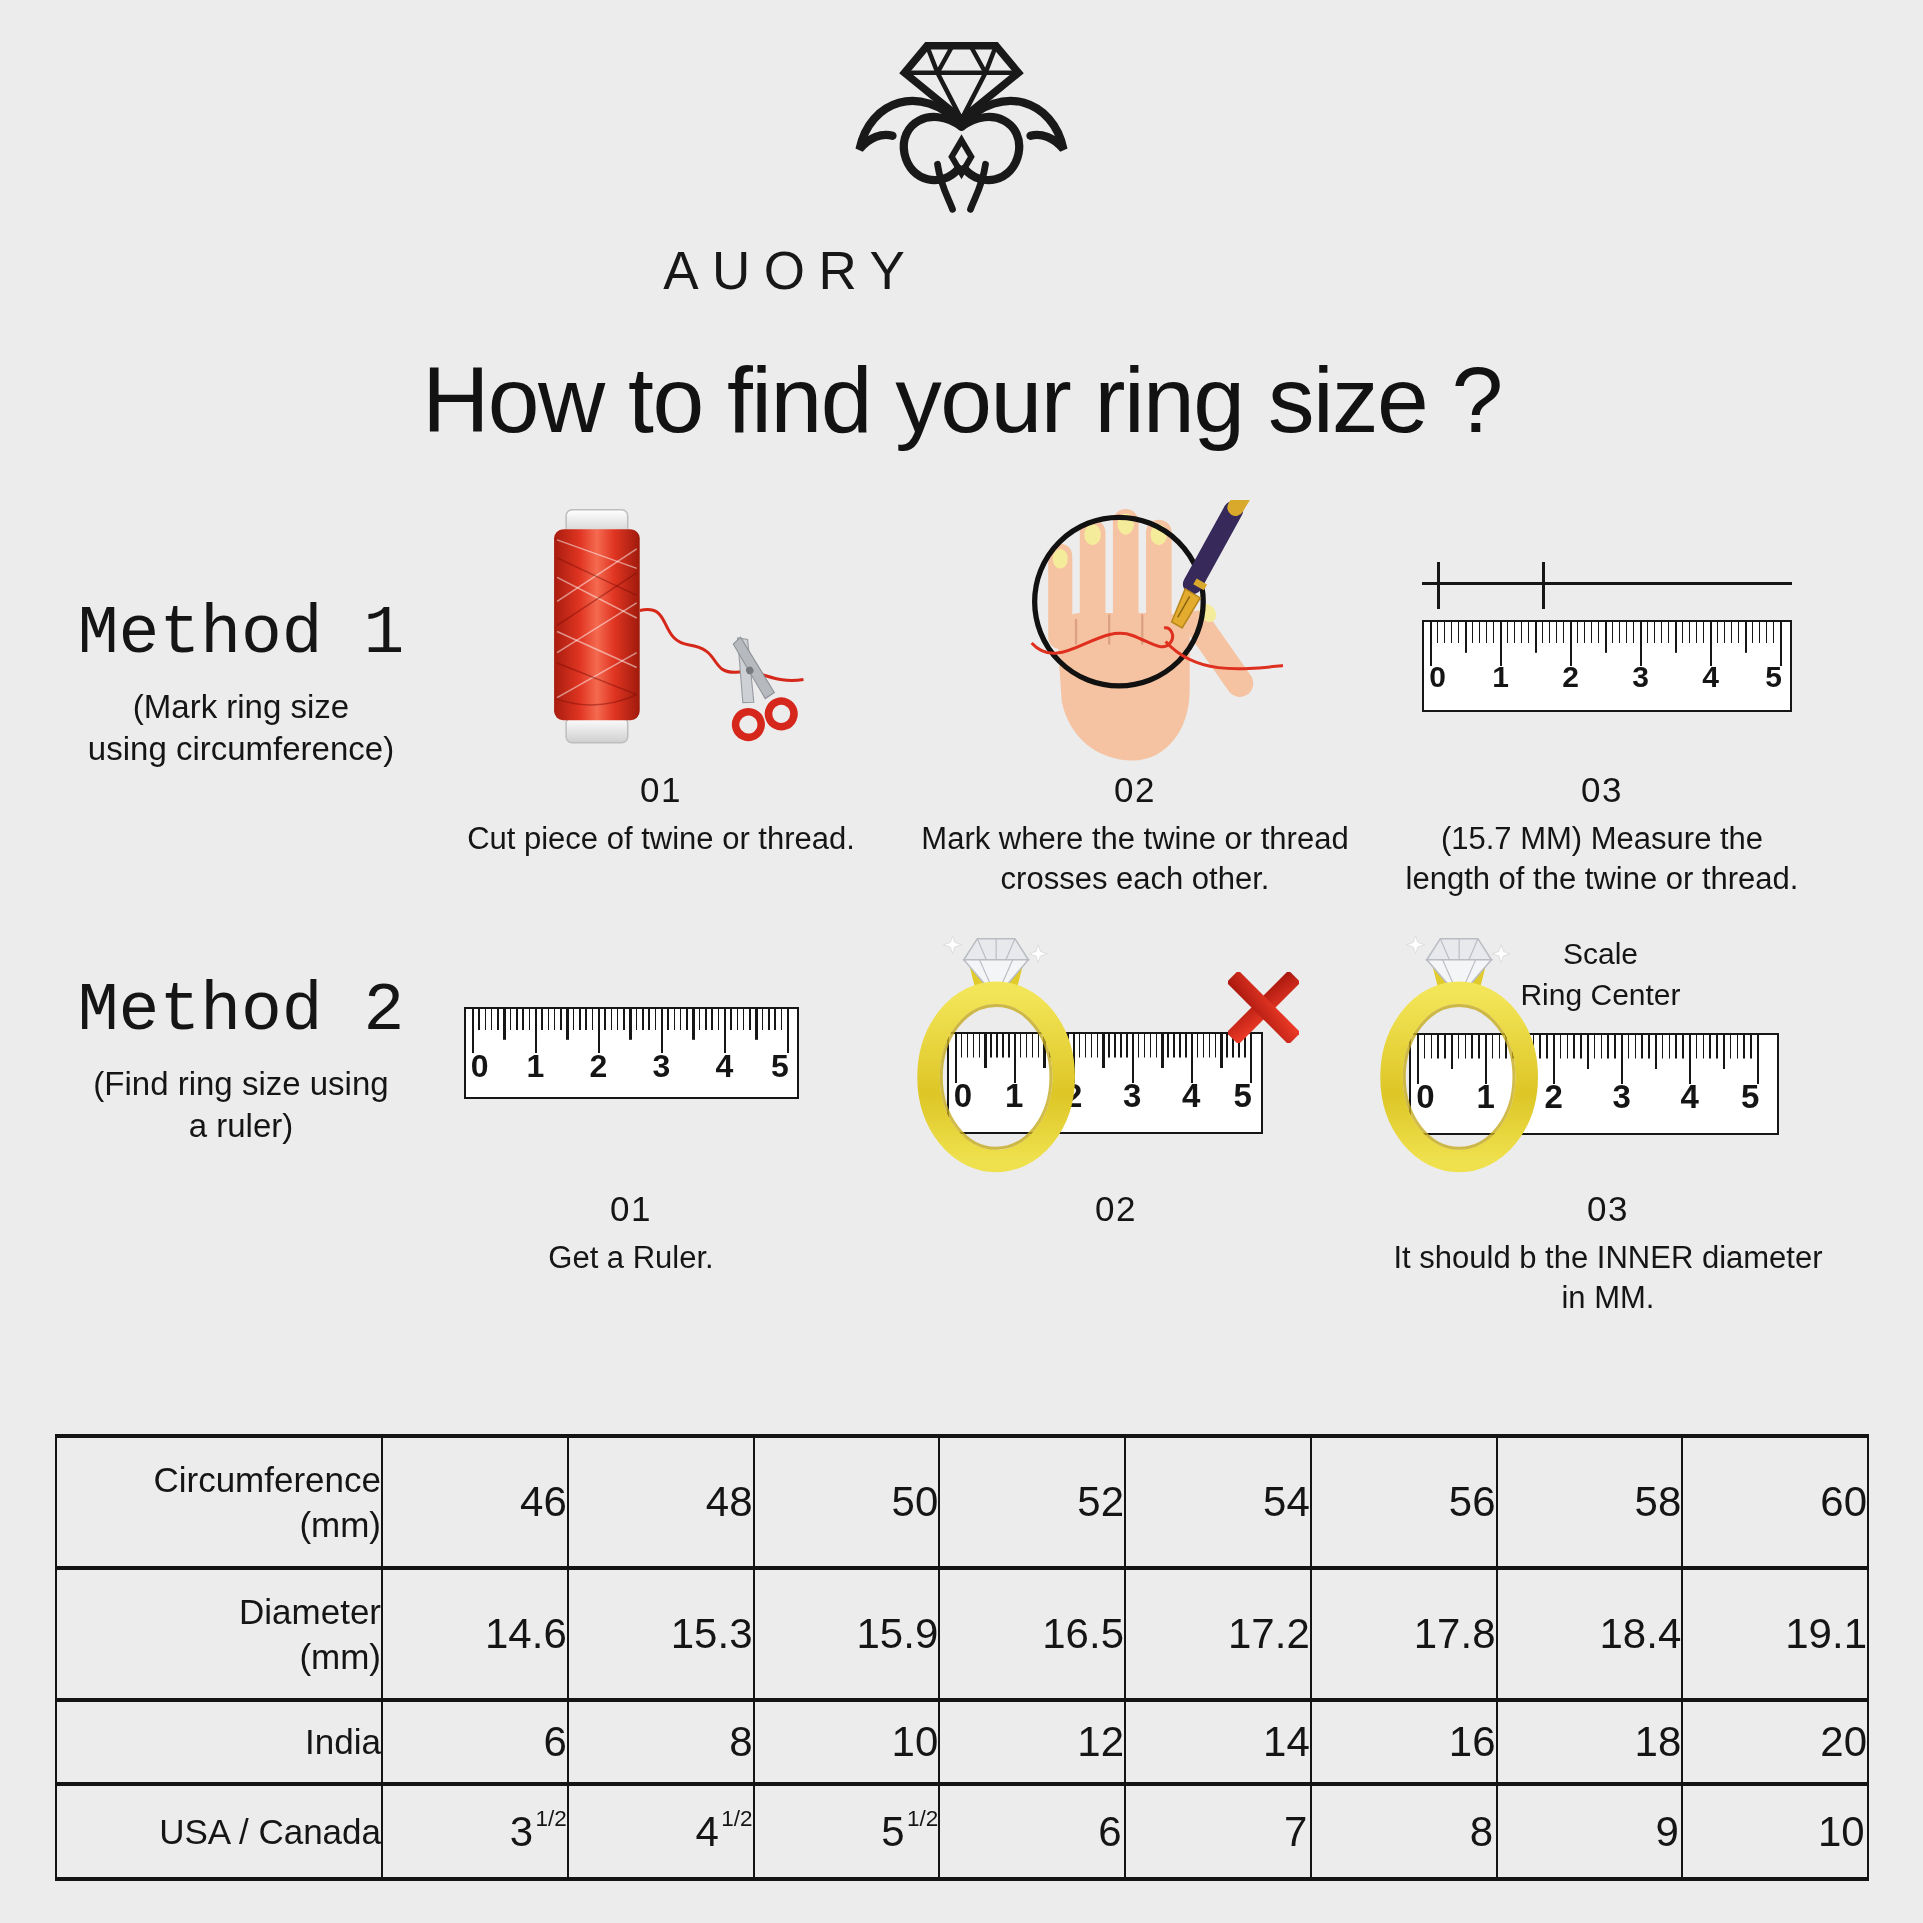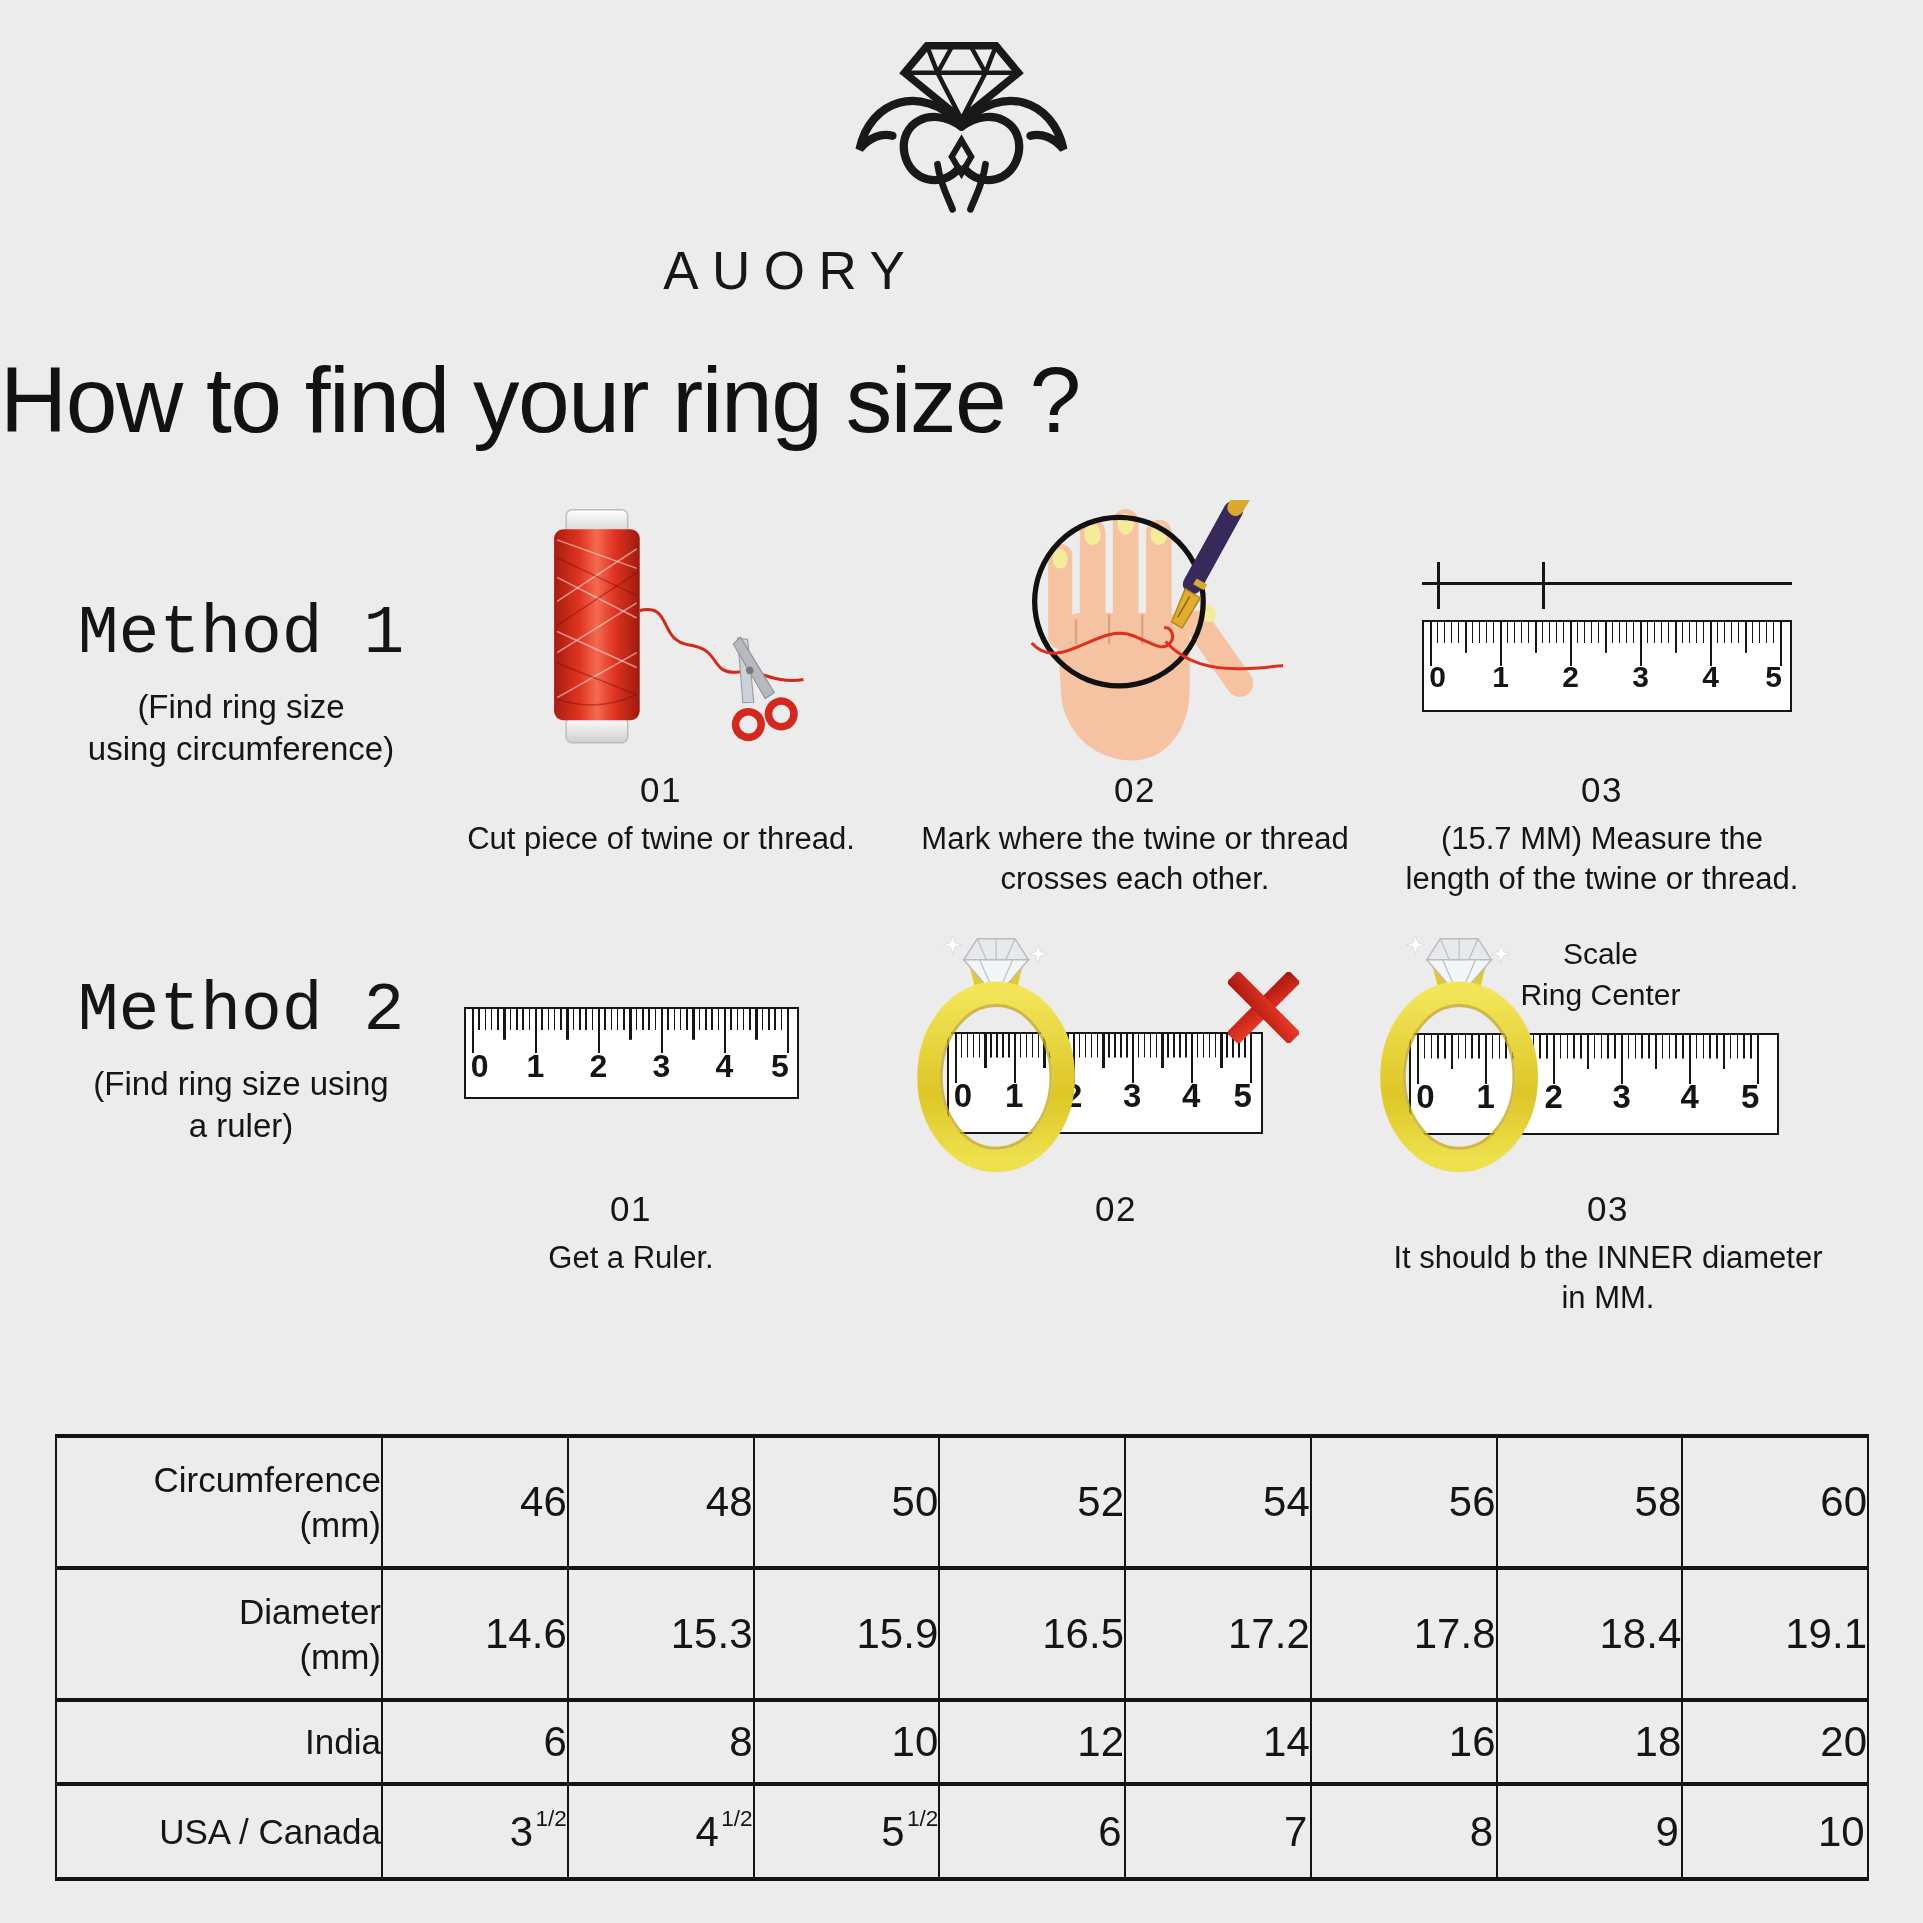--- a/index.html
+++ b/index.html
@@ -3,21 +3,21 @@
 <meta charset="utf-8">
 <style>
   html,body{margin:0;padding:0;background:#ececec;}
   .page{position:relative;width:1924px;height:1924px;background:#ececec;overflow:hidden;
         font-family:"Liberation Sans",sans-serif;color:#151515;}
 
   
   .logo{position:absolute;left:849px;top:35px;width:225px;height:179px;}
   .brand{position:absolute;left:16px;top:240px;width:1536px;text-align:center;
          font-size:53px;letter-spacing:13.5px;text-indent:13.5px;color:#171717;}
-  .title{position:absolute;left:0;top:347px;width:1924px;text-align:left;
+  .title{position:absolute;left:0;top:347px;width:1924px;text-align:center;
          font-size:93px;font-weight:500;letter-spacing:-1.5px;color:#121212;}
 
   
   .mlabel{position:absolute;width:376px;text-align:center;}
   .mlabel .mname{font-size:68px;font-weight:500;font-family:Liberation Mono, monospace;}
   .mlabel .msub{margin-top:13.5px;font-size:33px;line-height:1.28;white-space:pre-line;}
   #m1label{left:53px;top:595px;}
   #m2label{left:53px;top:972px;}
 
   
@@ -90,21 +90,21 @@
       <path d="M118,172 C122,200 132,216 138,232" stroke-width="9"></path>
       <path d="M182,172 C178,200 168,216 162,232" stroke-width="9"></path>
       <path d="M150,140 L163,162 L150,184 L137,162 Z" stroke-width="8"></path>
     </g>
   </svg>
   <div class="brand">AUORY</div>
   <div class="title">How to find your ring size ?</div>
 
   <div class="mlabel" id="m1label">
     <div class="mname">Method 1</div>
-    <div class="msub">(Find ring size
+    <div class="msub">(Mark ring size
 using circumference)</div>
   </div>
 
   <div class="step m1" id="m1s1">
     <div class="illus">
       <svg width="323" height="256" viewBox="0 0 430 340">
         <defs>
           <linearGradient id="spoolG" x1="0" y1="0" x2="1" y2="0">
             <stop offset="0" stop-color="#a81c0e"></stop>
               <stop offset="0.3" stop-color="#e03522"></stop>

